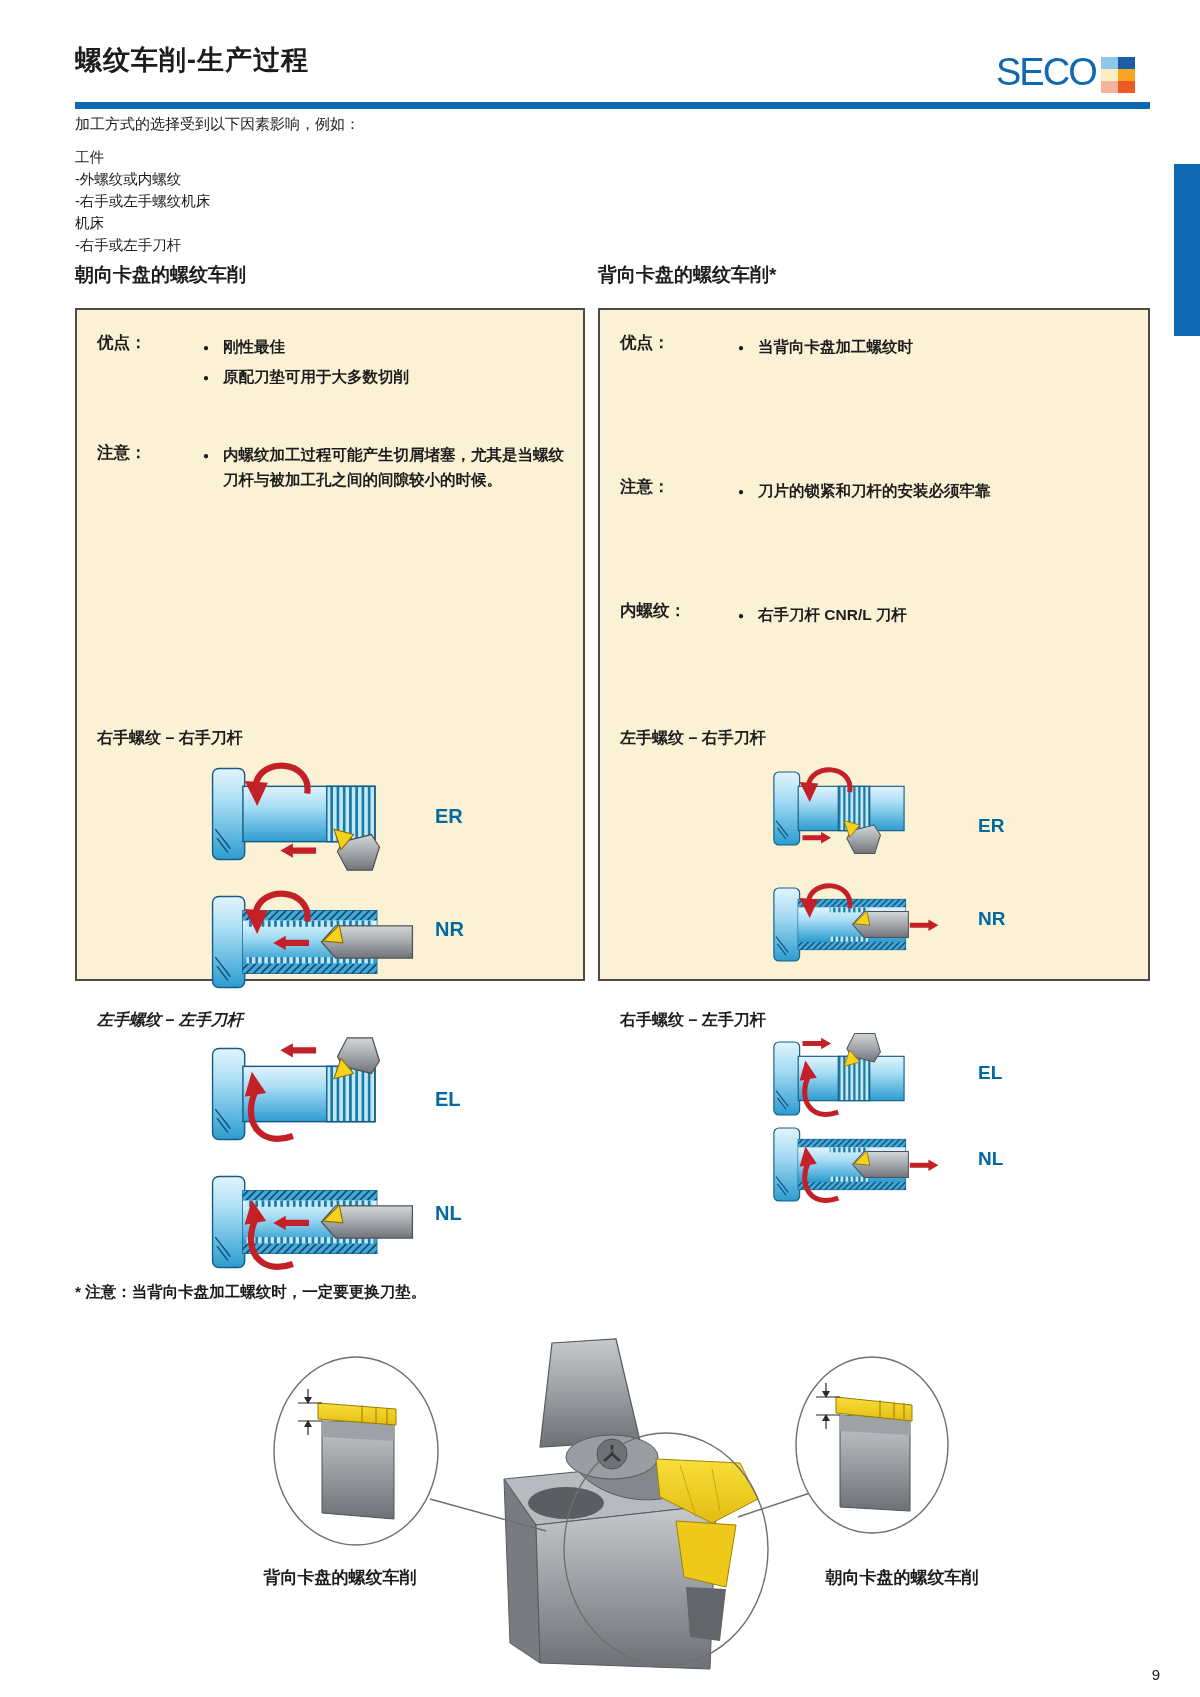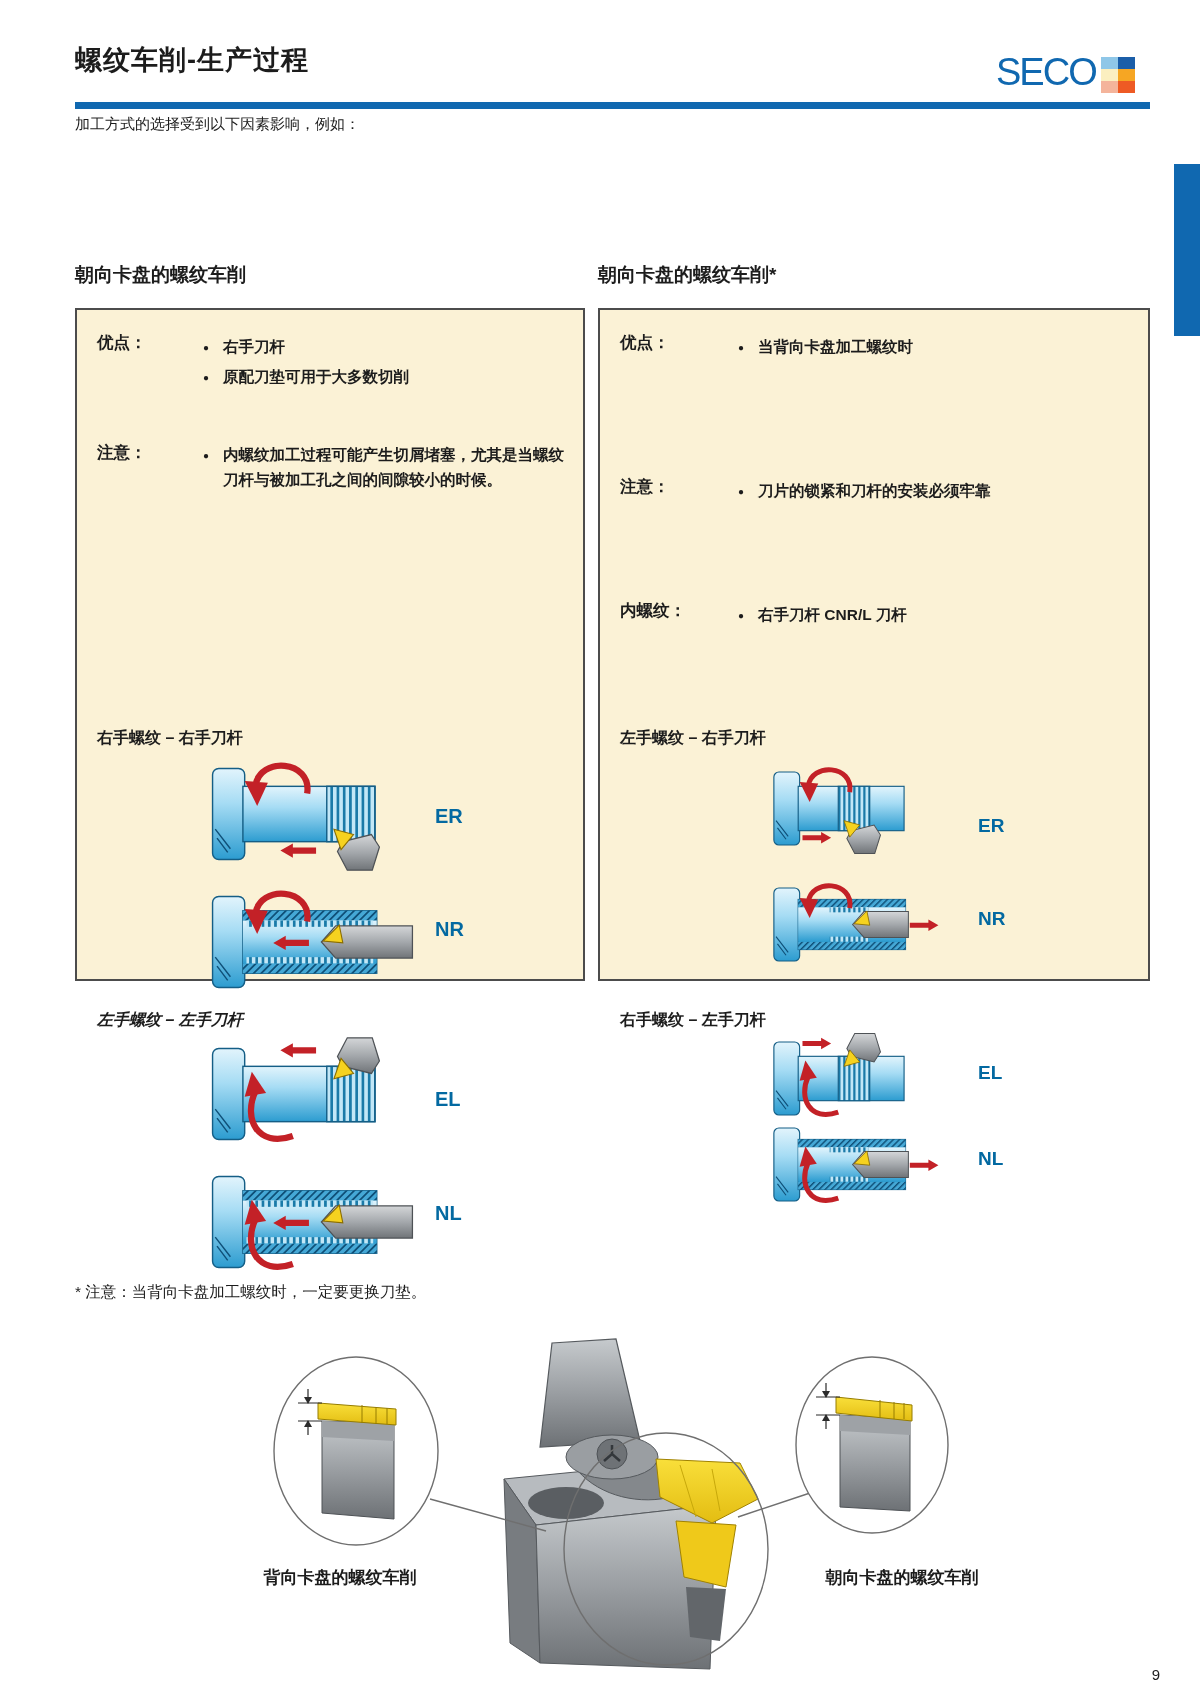--- a/index.html
+++ b/index.html
@@ -22,21 +22,21 @@
   .lbl{position:absolute;font-size:16.5px;font-weight:bold;}
   .bullets{position:absolute;font-size:15.5px;font-weight:600;line-height:30px;}
   .bullets.wide{width:374px;line-height:25px;}
   .b{padding-left:20px;position:relative;}
   .b::before{content:"●";position:absolute;left:0;top:1px;font-size:10px;}
   .sub{position:absolute;font-size:16px;font-weight:bold;}
   .diag{position:absolute;}
   .diag svg{display:block;width:100%;height:100%;}
   .dlabel{position:absolute;font-size:20px;font-weight:bold;color:#0369a1;}
   .pr .dlabel{font-size:19px;}
-  .footnote{position:absolute;left:75px;top:1266px;font-size:15.5px;font-weight:normal;}
+  .footnote{position:absolute;left:75px;top:1266px;font-size:15.5px;font-weight:bold;}
   .bottomfig{position:absolute;left:100px;top:1295px;width:1000px;height:400px;}
   .figlabel{position:absolute;width:300px;text-align:center;font-size:17px;font-weight:bold;top:1550px;}
   .figlabel.fl{left:190px;}  .figlabel.fr{left:752px;}
   .pagenum{position:absolute;left:1120px;top:1650px;width:40px;text-align:right;font-size:15px;}
 </style>
 </head>
 <body>
 
 <div class="page">
 
@@ -51,28 +51,35 @@
       <span class="logo-cell" style="background: rgb(246, 166, 35);"></span>
       <span class="logo-cell" style="background: rgb(244, 180, 155);"></span>
       <span class="logo-cell" style="background: rgb(238, 90, 36);"></span>
     </span>
   </div>
 
   <div class="rule"></div>
   <div class="side-tab"></div>
 
   <div class="lead">加工方式的选择受到以下因素影响，例如：</div>
+  <div class="intro">
+    <div>工件</div>
+    <div>-外螺纹或内螺纹</div>
+    <div>-右手或左手螺纹机床</div>
+    <div>机床</div>
+    <div>-右手或左手刀杆</div>
+  </div>
 
   <div class="h2 hl">朝向卡盘的螺纹车削</div>
-  <div class="h2 hr">朝向卡盘的螺纹车削*</div>
+  <div class="h2 hr">背向卡盘的螺纹车削*</div>
 
   <div class="panel pl">
     <div class="lbl" style="left:20px;top:22px;">优点：</div>
     <div class="bullets" style="left:126px;top:22px;">
-      <div class="b">右手刀杆</div>
+      <div class="b">刚性最佳</div>
       <div class="b">原配刀垫可用于大多数切削</div>
     </div>
     <div class="lbl" style="left:20px;top:132px;">注意：</div>
     <div class="bullets wide" style="left:126px;top:132px;">
       <div class="b">内螺纹加工过程可能产生切屑堵塞，尤其是当螺纹刀杆与被加工孔之间的间隙较小的时候。</div>
     </div>
     <div class="sub" style="left:20px;top:418px;">右手螺纹 – 右手刀杆</div>
     <div class="diag" style="left:128px;top:446px;width:215px;height:116px;">
         <svg viewBox="0 0 240 130" preserveAspectRatio="xMidYMid meet">
           <defs>

